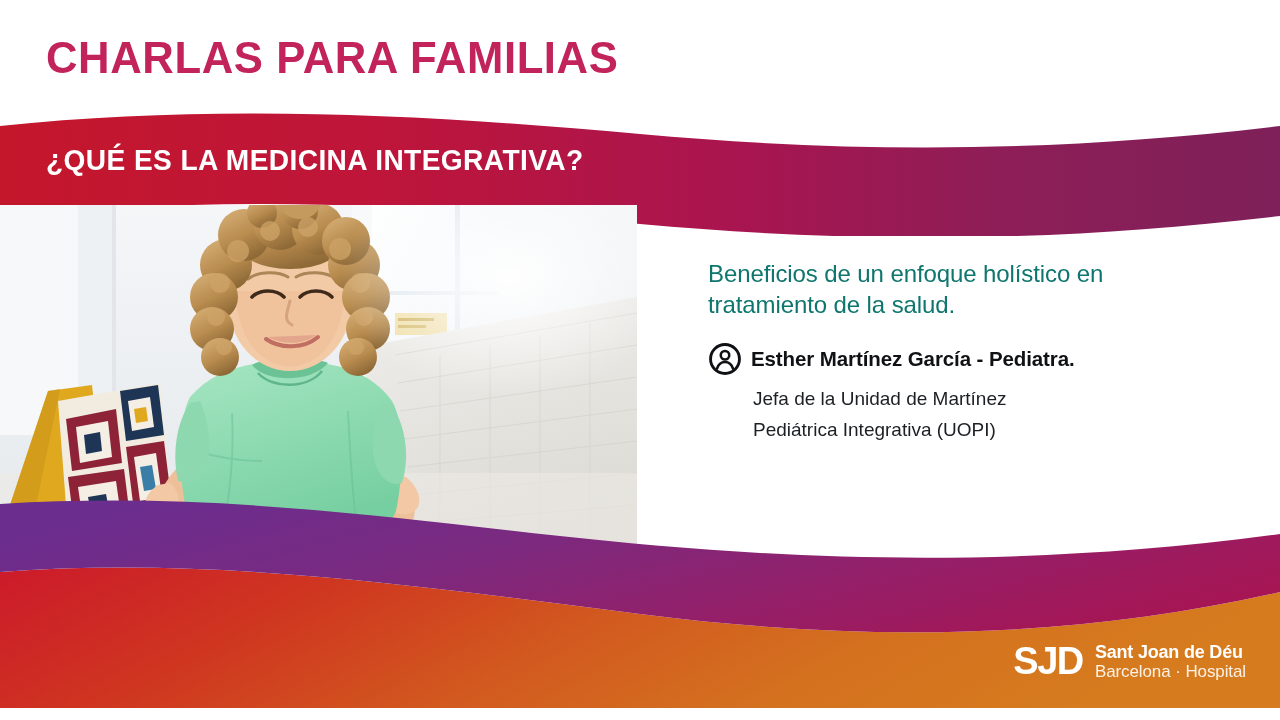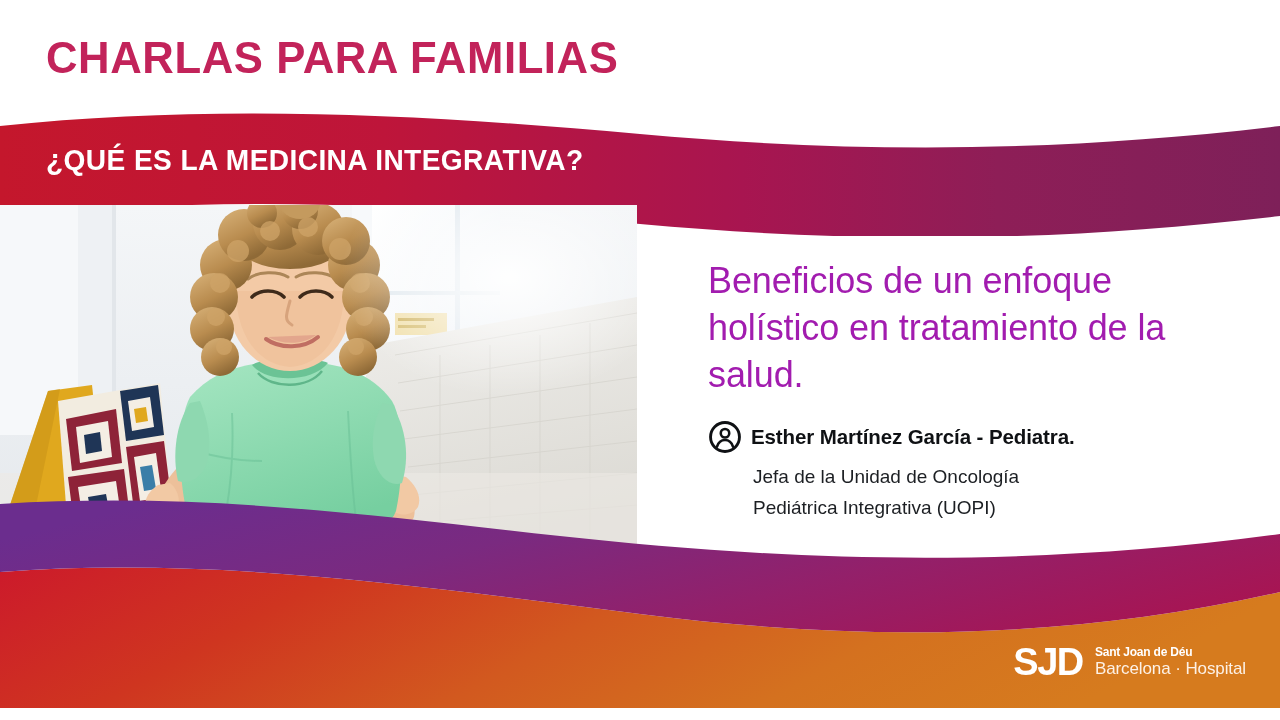--- a/index.html
+++ b/index.html
@@ -74,23 +74,23 @@
   .photo svg { display: block; width: 637px; height: 355px; }
 
   
   .content {
     position: absolute;
     left: 708px;
     top: 258px;
     width: 520px;
   }
   .lead {
-    font-size: 36px;
+    font-size: 24px;
     line-height: 1.30;
-    color: #a21caf;
+    color: #0f766e;
     font-weight: 400;
     margin: 0;
     letter-spacing: -0.1px;
   }
   .speaker {
     margin-top: 22px;
     position: relative;
     padding-left: 0;
   }
   .speaker-row {
@@ -155,21 +155,21 @@
     color: #ffffff;
     font-family: "Liberation Sans", sans-serif;
   }
   .logo-lines {
     display: flex;
     flex-direction: column;
     justify-content: center;
     line-height: 1.12;
   }
   .logo-l1 {
-    font-size: 12px;
+    font-size: 18px;
     font-weight: 700;
     color: #ffffff;
     letter-spacing: -0.2px;
   }
   .logo-l2 {
     font-size: 17px;
     font-weight: 400;
     color: #fdf1e6;
     letter-spacing: -0.1px;
   }
@@ -364,21 +364,21 @@
     <div class="speaker">
       <div class="speaker-row">
         <svg class="person-icon" viewBox="0 0 40 40">
           <circle cx="20" cy="20" r="17" fill="none" stroke="#0f1114" stroke-width="3.4"></circle>
           <circle cx="20" cy="15.6" r="5" fill="none" stroke="#0f1114" stroke-width="3"></circle>
           <path d="M10.6,31.4 C12.2,26.2 16,23.6 20,23.6 C24,23.6 27.8,26.2 29.4,31.4" fill="none" stroke="#0f1114" stroke-width="3" stroke-linecap="round"></path>
         </svg>
         <div class="speaker-name">Esther Martínez García - Pediatra.</div>
       </div>
       <div class="speaker-role">
-        <div>Jefa de la Unidad de Oncología</div>
+        <div>Jefa de la Unidad de Martínez</div>
         <div>Pediátrica Integrativa (UOPI)</div>
       </div>
     </div>
   </div>
 
   <div class="footer-wrap">
     <svg class="footer-svg" viewBox="0 0 1280 240" preserveAspectRatio="none">
       <defs>
         <linearGradient id="redOrangeGrad" x1="0" y1="0" x2="1" y2="0.2">
           <stop offset="0%" stop-color="#CC1A2B"></stop>

